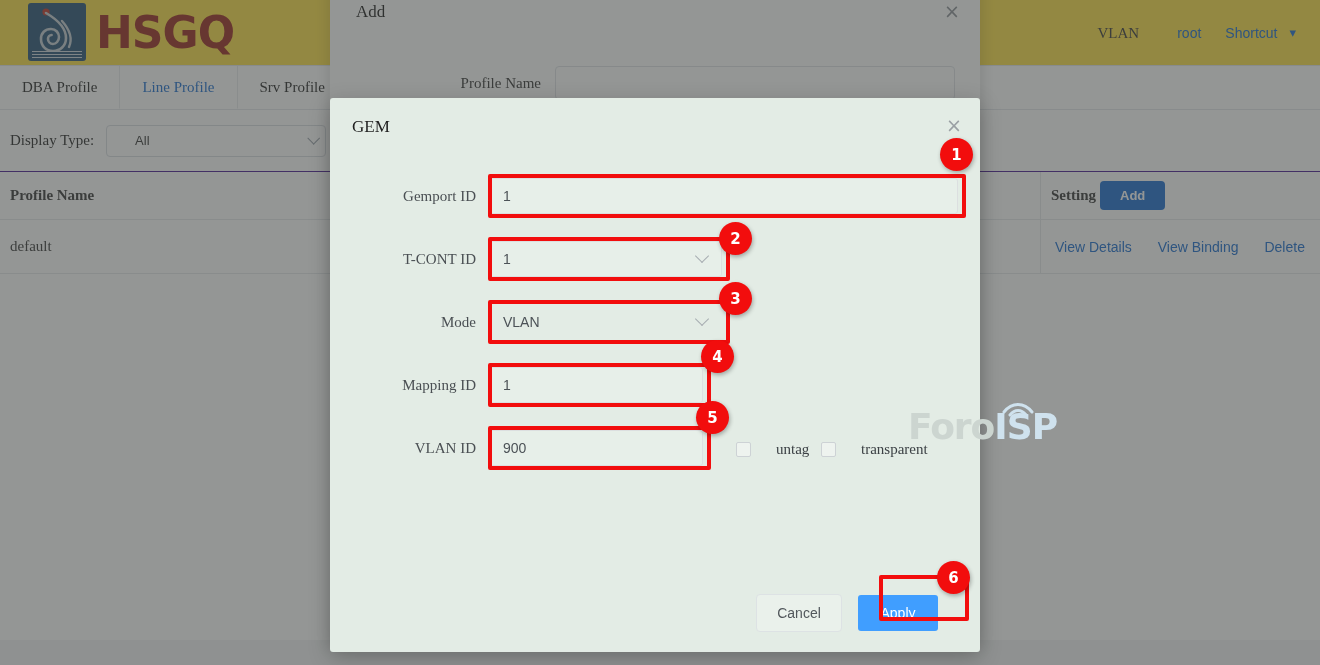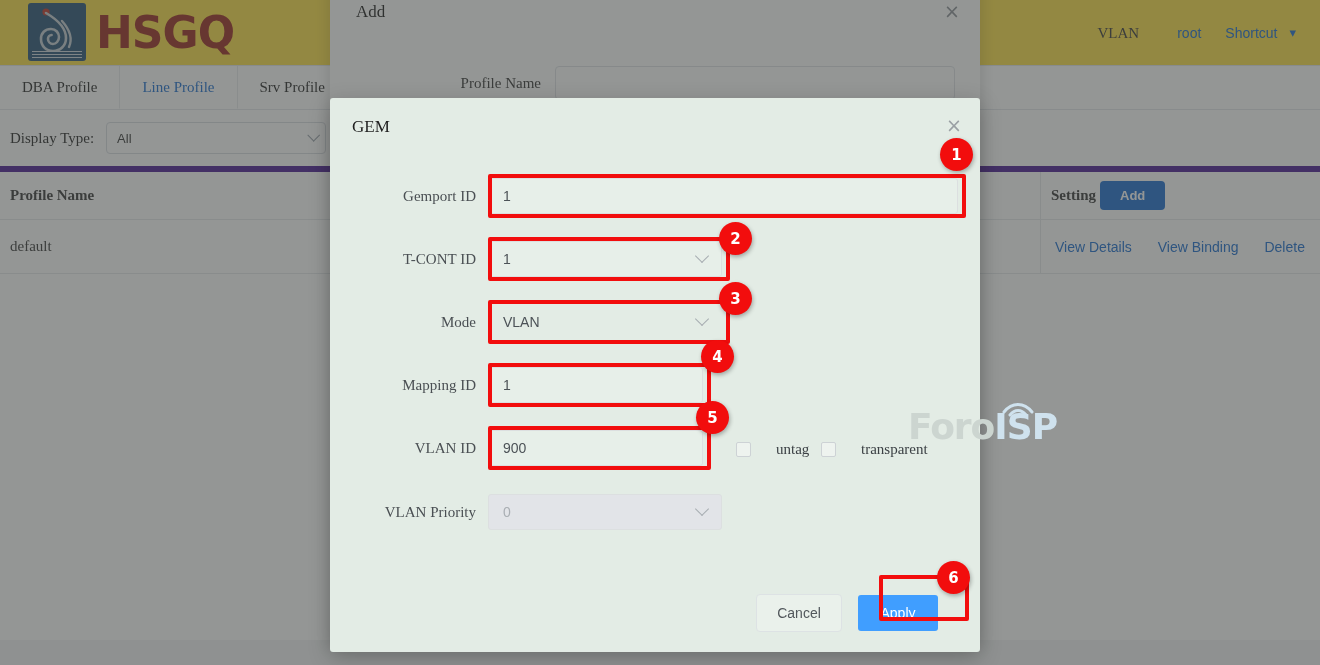--- a/index.html
+++ b/index.html
@@ -50,27 +50,27 @@
   }
   .tab {
     min-width:110px; padding:0 22px; display:flex; align-items:center; justify-content:center;
     font-size:15px; color:#2b2b2b; border-right:1px solid #e8ebee;
     border-bottom:1px solid transparent;
   }
   .tab.active { color:#1f6fd0; }
 
   .filterbar {
     position:absolute; left:0; top:110px; width:1320px; height:62px;
-    background:#fff; border-bottom:6px solid #4c1d95;
+    background:#fff; border-bottom:1px solid #4c1d95;
     display:flex; align-items:center; padding-left:10px;
   }
   .filter-label { font-size:15px; color:#2b2b2b; margin-right:12px; }
   .select-box {
     width:220px; height:32px; border:1px solid #d9dde2; border-radius:4px;
-    display:flex; align-items:center; padding:0 10px; position:relative;
+    display:flex; align-items:center; padding:0 28px; position:relative;
     font-family:"Liberation Sans", sans-serif; font-size:13px; color:#3b3b3b; background:#fff;
   }
   .select-box .caret {
     position:absolute; right:10px; top:50%; transform:translateY(-50%);
     width:9px; height:9px; border-right:1.6px solid #9aa2ab; border-bottom:1.6px solid #9aa2ab;
     transform-origin:center; rotate:45deg; margin-top:-4px;
   }
 
   .table { position:absolute; left:0; top:172px; width:1320px; }
   .thead {
@@ -319,27 +319,20 @@
 
     <div class="cbrow" style="left:406px; top:343px;">
       <span class="cb"></span>
       <span class="cblabel">untag</span>
     </div>
     <div class="cbrow" style="left:491px; top:343px;">
       <span class="cb"></span>
       <span class="cblabel">transparent</span>
     </div>
 
-    <div class="frow" style="top:396px;">
-      <div class="lbl">VLAN Priority</div>
-      <div class="fld disabled" style="width:234px;">
-        <span>0</span>
-        <span class="dcaret"></span>
-      </div>
-    </div>
 
     <div class="btnrow">
       <div class="btn-cancel">Cancel</div>
       <div class="btn-apply">Apply</div>
     </div>
     <div class="hl" style="left:549px; top:477px; width:90px; height:46px;"></div>
   </div>
 
   <div class="badge" style="left:940px; top:138px;">1</div>
   <div class="badge" style="left:719px; top:222px;">2</div>

